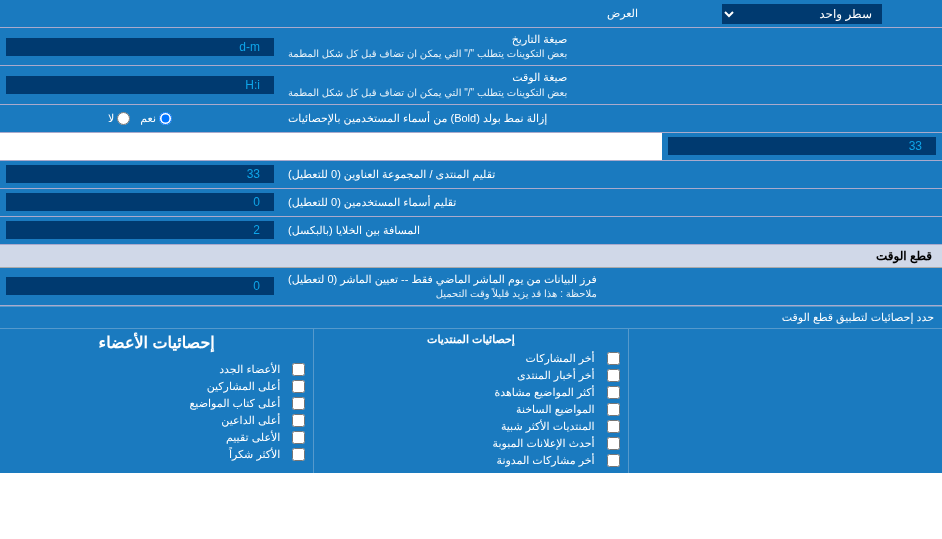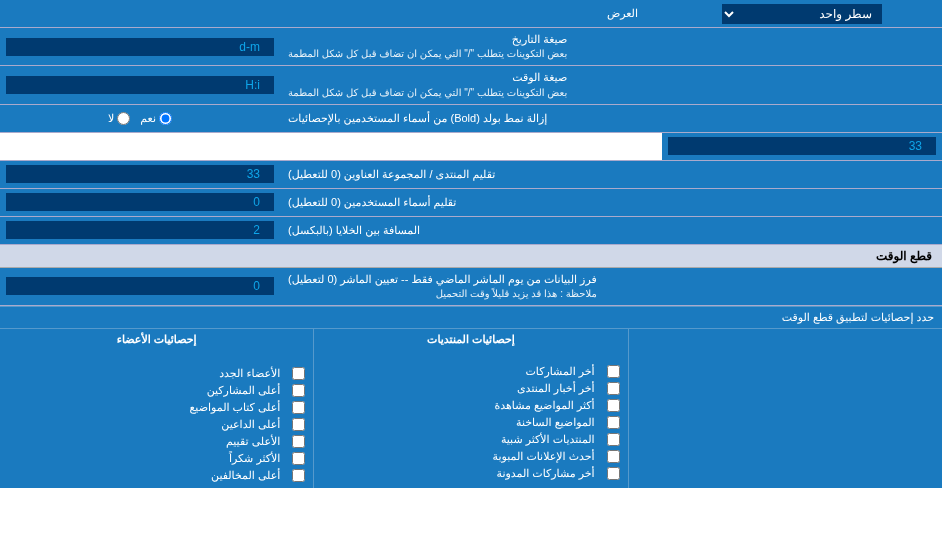--- a/index.html
+++ b/index.html
@@ -234,21 +234,21 @@
 <div style="background:#1a7abf; border-top: 1px solid #5599cc;">
 
   <div class="limit-row">حدد إحصائيات لتطبيق قطع الوقت</div>
 
   <div style="display:flex; direction:rtl;">
 
     <div style="flex:1; padding:4px 8px; border-left:1px solid #5599cc;">
     </div>
 
     <div style="flex:1; padding:4px 8px; border-left:1px solid #5599cc;">
-      <div style="color:#fff; font-weight:bold; font-size:11px; margin-bottom:17px; text-align:center;">إحصائيات المنتديات</div>
+      <div style="color:#fff; font-weight:bold; font-size:11px; margin-bottom:4px; text-align:center;">إحصائيات المنتديات</div>
       <div class="stats-item">
         <input type="checkbox" style="">
         <span>أخر المشاركات</span>
       </div>
       <div class="stats-item">
         <input type="checkbox" style="">
         <span>أخر أخبار المنتدى</span>
       </div>
       <div class="stats-item">
         <input type="checkbox" style="">
@@ -266,21 +266,21 @@
         <input type="checkbox" style="">
         <span>أحدث الإعلانات المبوبة</span>
       </div>
       <div class="stats-item">
         <input type="checkbox" style="">
         <span>أخر مشاركات المدونة</span>
       </div>
     </div>
 
     <div style="flex:1; padding:4px 8px;">
-      <div style="color:#fff; font-weight:bold; font-size:11px; margin-bottom:19px; text-align:center;">إحصائيات الأعضاء</div>
+      <div style="color:#fff; font-weight:bold; font-size:16px; margin-bottom:9px; text-align:center;">إحصائيات الأعضاء</div>
       <div class="stats-item">
         <input type="checkbox" style="">
         <span>الأعضاء الجدد</span>
       </div>
       <div class="stats-item">
         <input type="checkbox" style="">
         <span>أعلى المشاركين</span>
       </div>
       <div class="stats-item">
         <input type="checkbox" style="">
@@ -291,19 +291,15 @@
         <span>أعلى الداعين</span>
       </div>
       <div class="stats-item">
         <input type="checkbox" style="">
         <span>الأعلى تقييم</span>
       </div>
       <div class="stats-item">
         <input type="checkbox" style="">
         <span>الأكثر شكراً</span>
       </div>
-      <div class="stats-item">
-        <input type="checkbox" style="">
-        <span>أعلى المخالفين</span>
-      </div>
     </div>
   </div>
 </div>
 
 </body></html>

